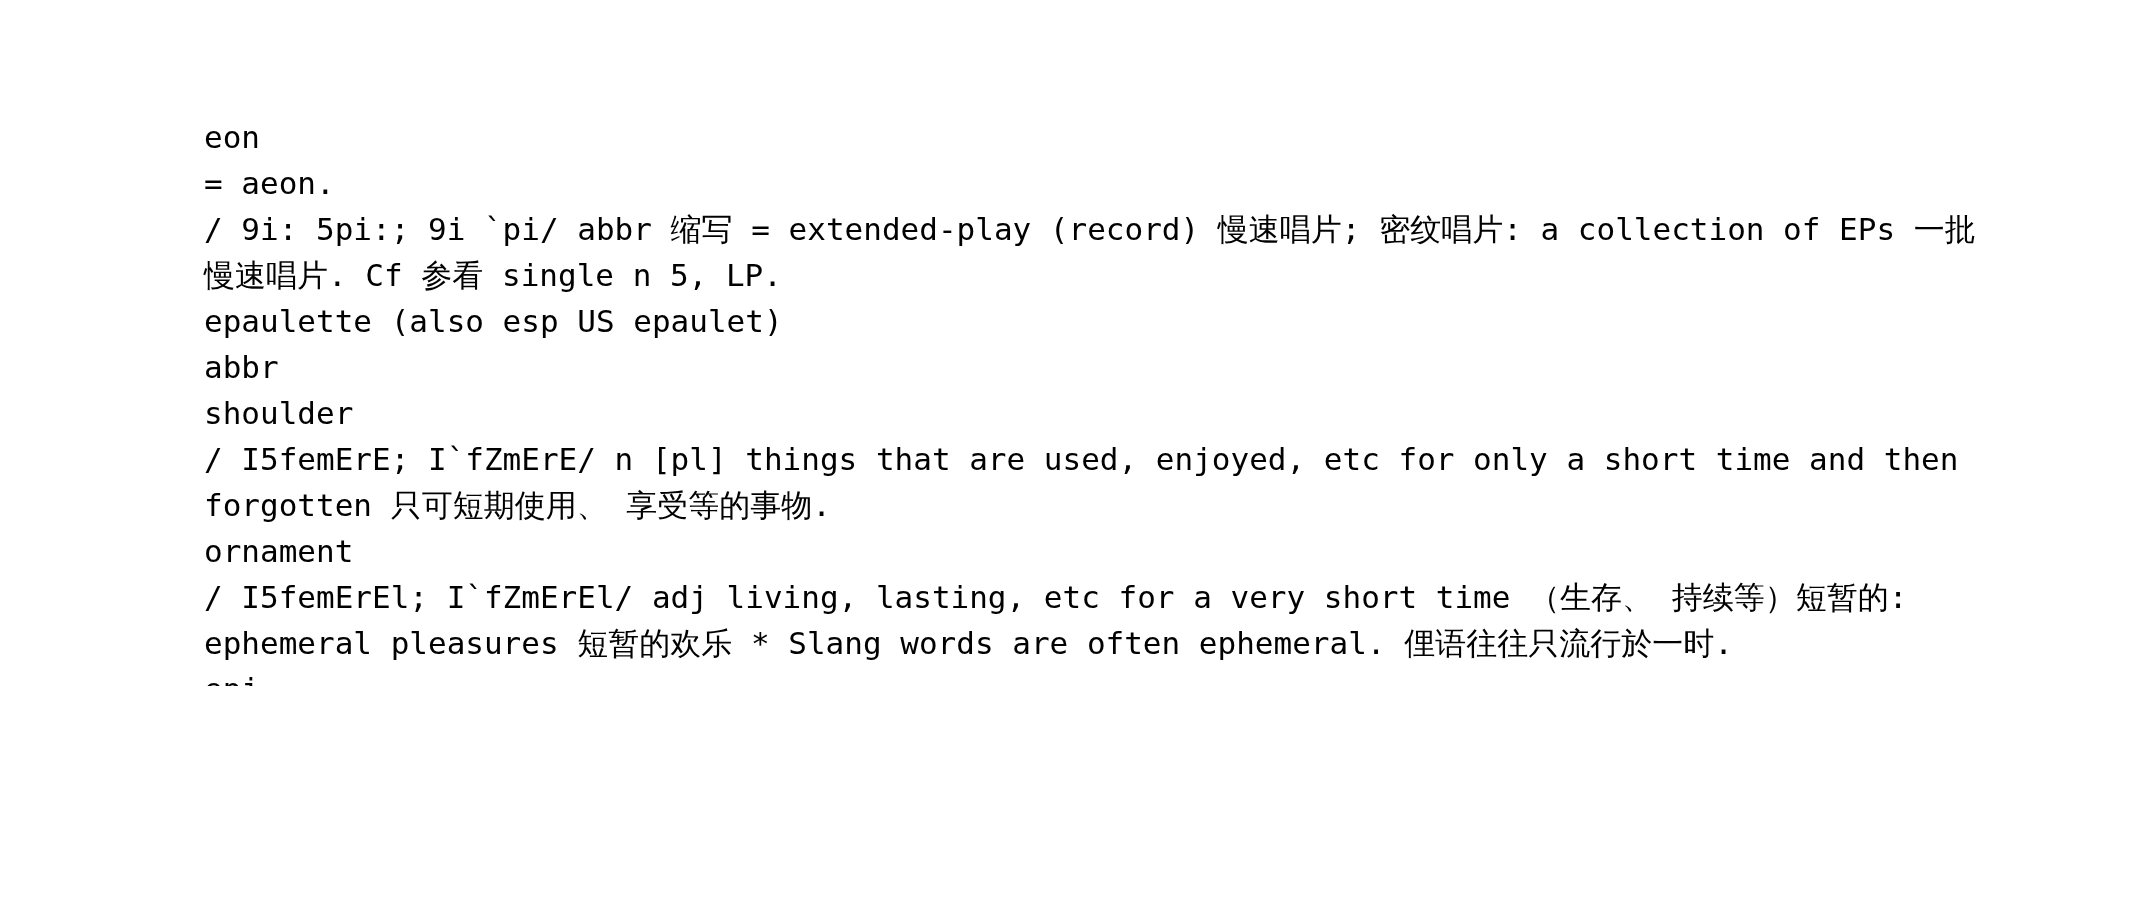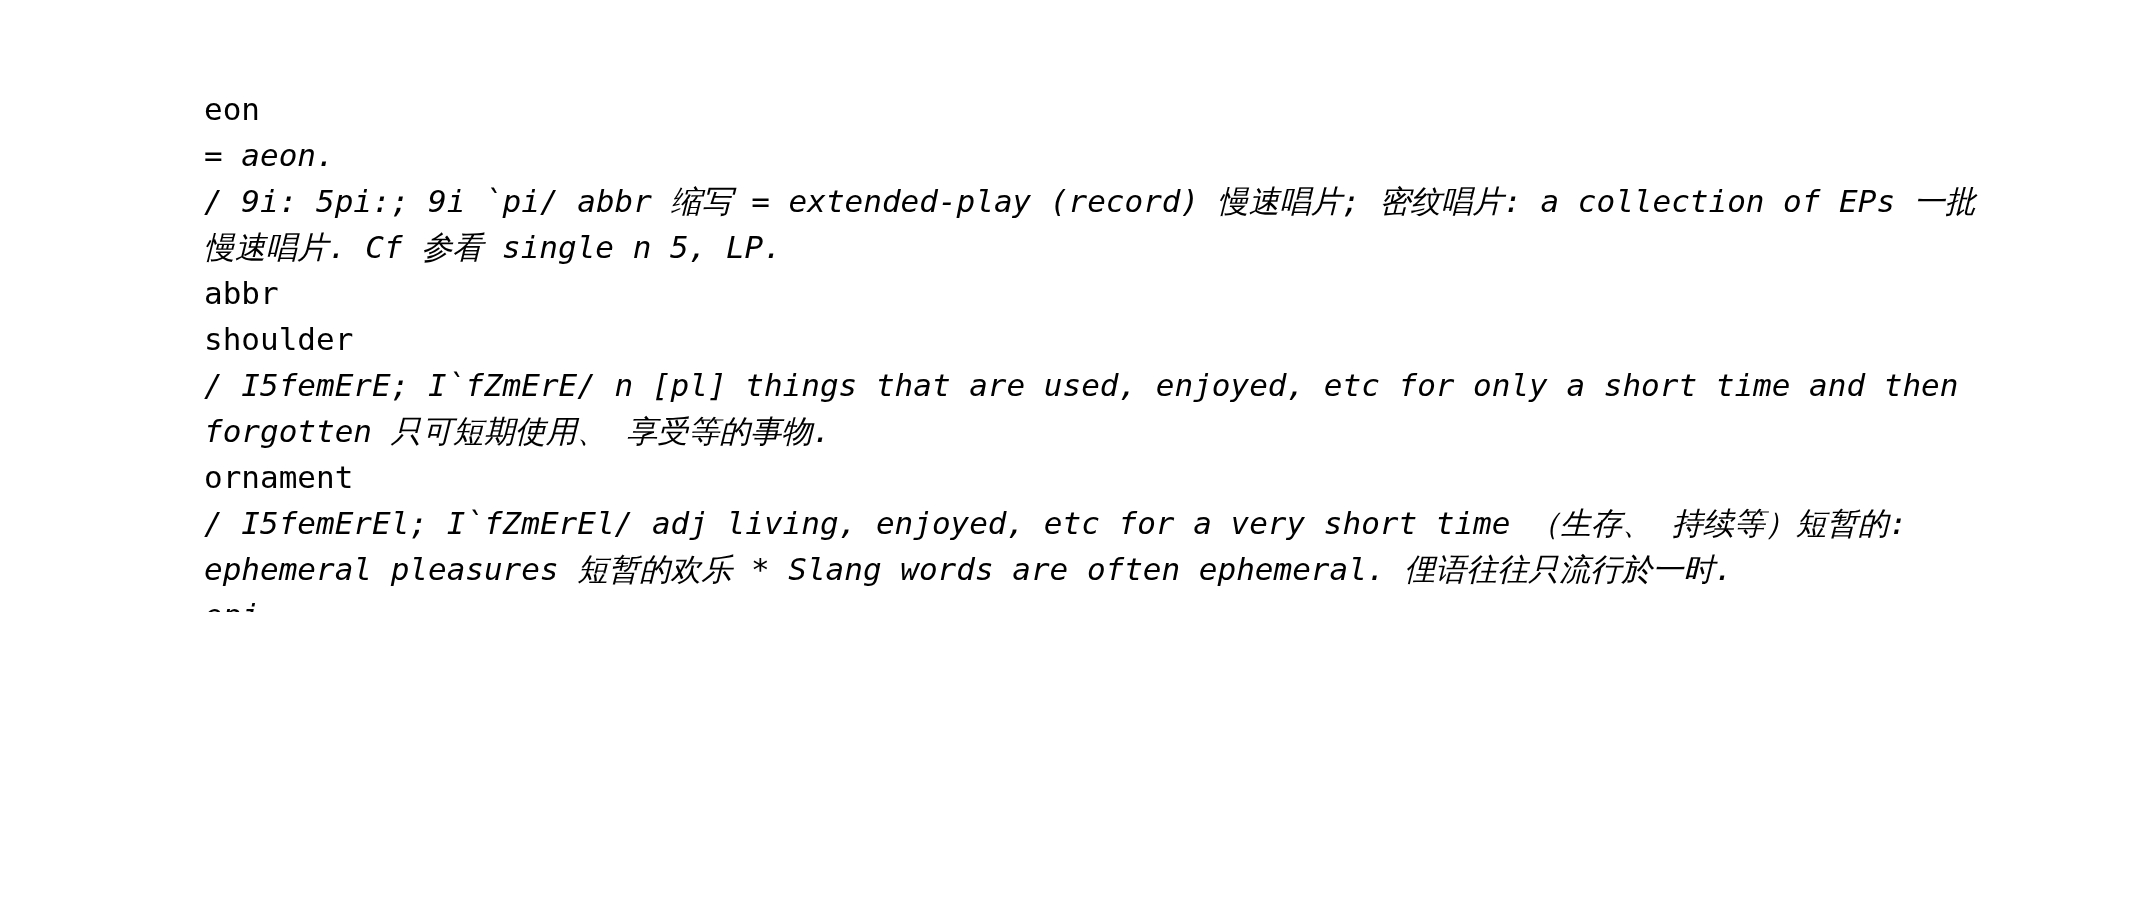--- a/index.html
+++ b/index.html
@@ -15,35 +15,34 @@
   }
   #page {
     position: relative;
     width: 2149px;
     height: 900px;
     background: #ffffff;
   }
   #text-column {
     position: absolute;
     left: 204px;
-    top: 86px;
+    top: 114px;
     width: 1800px;
   }
   .entry {
     margin: 0;
   }
   .line {
     font-family: "DejaVu Sans Mono", monospace;
     font-size: 31px;
     line-height: 46px;
     color: #000000;
     white-space: pre-wrap;
     letter-spacing: 0px;
     word-break: break-word;
-    font-style: italic;
   }
   .headword {
     font-family: "DejaVu Sans Mono", monospace;
     font-size: 31px;
     line-height: 46px;
     color: #000000;
     white-space: pre-wrap;
   }
   .clipped-last {
     overflow: hidden;
@@ -59,32 +58,33 @@
     <div class="entry">
       <div class="headword">eon</div>
       <div class="line">= aeon.</div>
     </div>
 
     <div class="entry">
       <div class="line">/ 9i: 5pi:; 9i `pi/ abbr 缩写 = extended-play (record) 慢速唱片; 密纹唱片: a collection of EPs 一批慢速唱片. Cf 参看 single n 5, LP.</div>
     </div>
 
     <div class="entry">
+      <div class="headword">epaulette (also esp US epaulet)</div>
     </div>
 
     <div class="entry">
       <div class="headword">abbr</div>
     </div>
 
     <div class="entry">
       <div class="headword">shoulder</div>
       <div class="line">/ I5femErE; I`fZmErE/ n [pl] things that are used, enjoyed, etc for only a short time and then forgotten 只可短期使用、 享受等的事物.</div>
     </div>
 
     <div class="entry">
       <div class="headword">ornament</div>
-      <div class="line">/ I5femErEl; I`fZmErEl/ adj living, enjoyed, etc for a very short time （生存、 持续等）短暂的: ephemeral pleasures 短暂的欢乐 * Slang words are often ephemeral. 俚语往往只流行於一时.</div>
+      <div class="line">/ I5femErEl; I`fZmErEl/ adj living, lasting, etc for a very short time （生存、 持续等）短暂的: ephemeral pleasures 短暂的欢乐 * Slang words are often ephemeral. 俚语往往只流行於一时.</div>
     </div>
 
     <div class="line clipped-last">epi-</div>
 
   </div>
 </div>
 
 </body></html>

